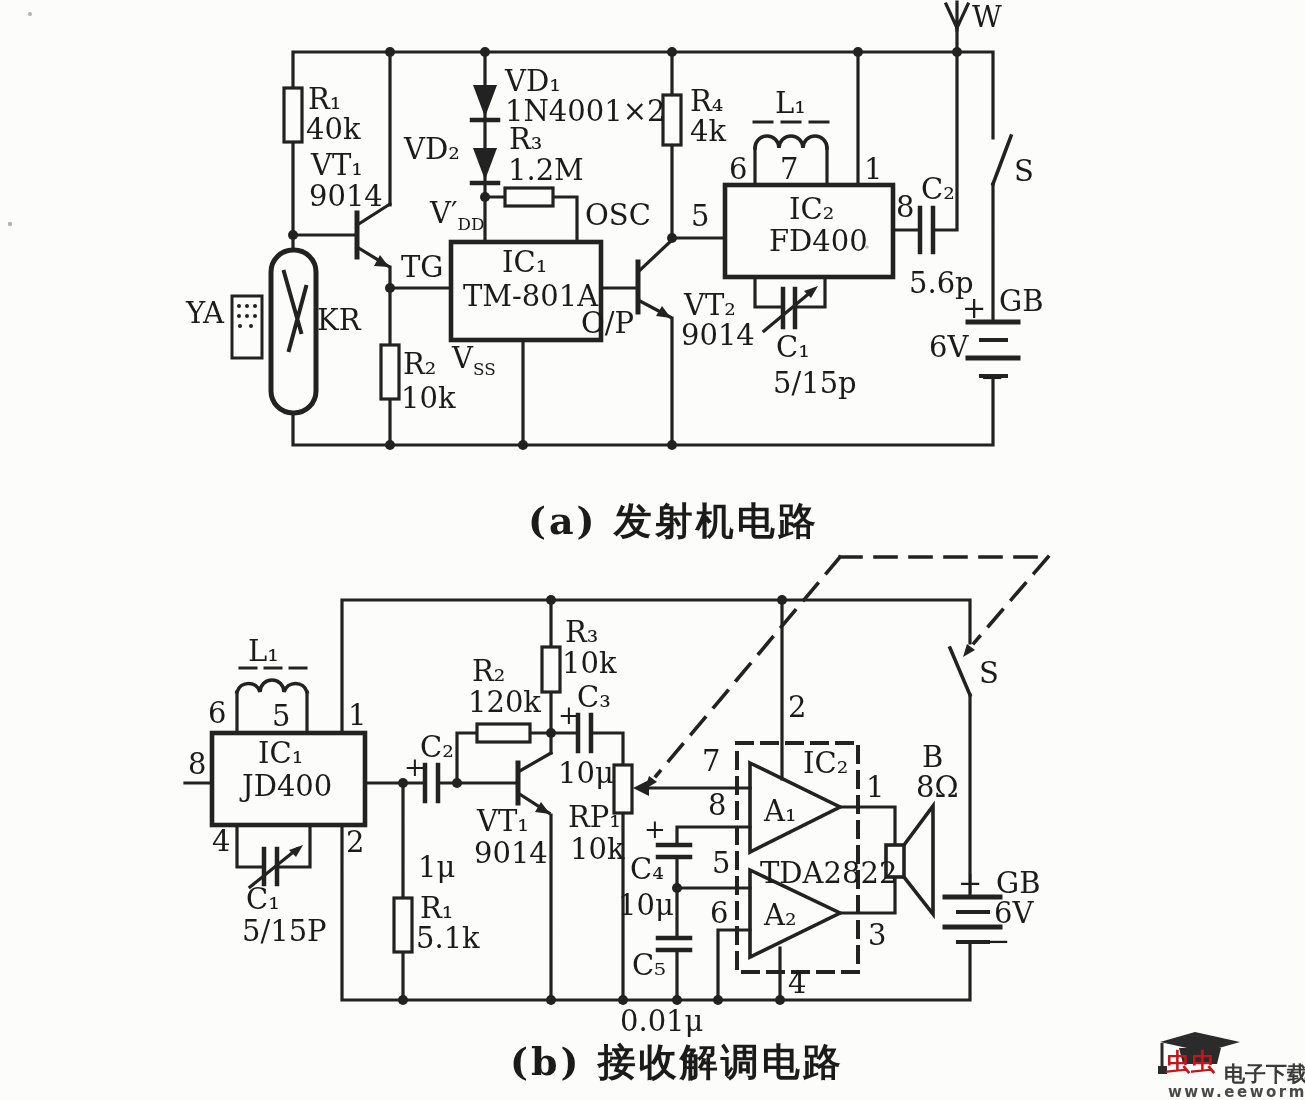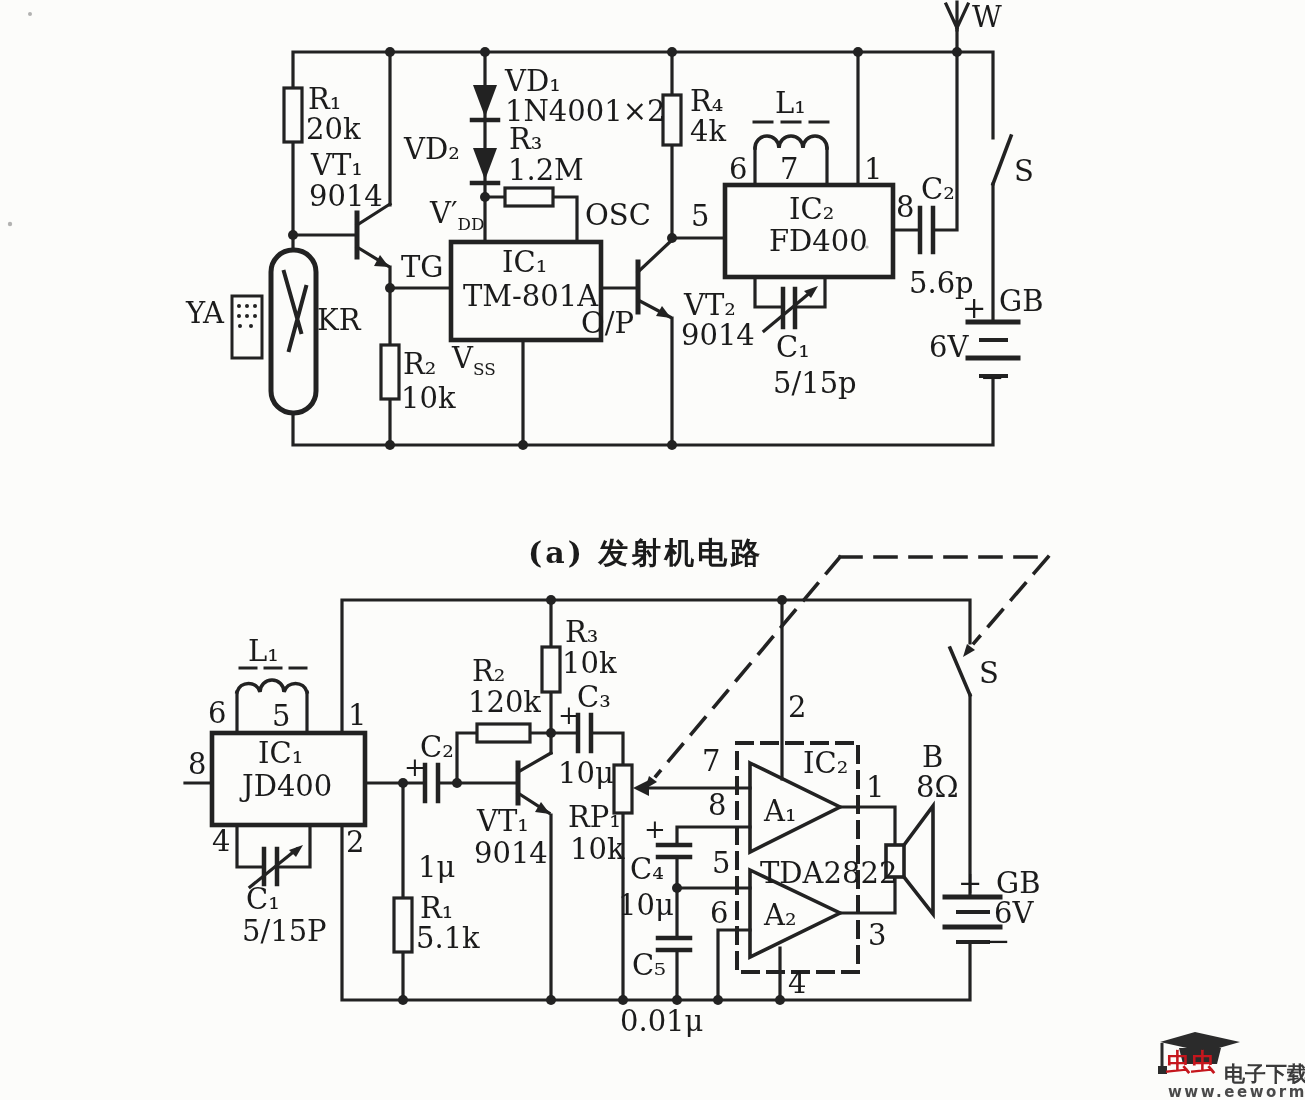--- a/index.html
+++ b/index.html
@@ -2,21 +2,21 @@
 <html><head>
 <meta charset="utf-8">
 <style>
   html,body{margin:0;padding:0;background:#e8e8e4;}
   #page{position:relative;width:1305px;height:1100px;background:#fcfcfa;overflow:hidden;
         font-family:"DejaVu Serif","Liberation Serif",serif;color:#1b1b1b;}
   svg{position:absolute;left:0;top:0;}
   .lb{position:absolute;font-size:29px;line-height:1.05;white-space:nowrap;color:#1b1b1b;}
   .lb sub{font-size:0.58em;}
   .sm{font-size:26px;}
-  .cap{font-size:30px;font-weight:700;letter-spacing:3px;margin-top:36px;}
+  .cap{font-size:38px;font-weight:700;letter-spacing:3px;}
   .wm{position:absolute;white-space:nowrap;font-family:"DejaVu Sans","Liberation Sans",sans-serif;}
   .wm-brand{font-size:24px;font-weight:800;color:#c5161d;letter-spacing:1px;}
   .wm-site{font-size:21px;font-weight:700;color:#3a3a3a;}
   .wm-url{font-size:15px;font-weight:700;color:#4a4a4a;letter-spacing:2.5px;}
 </style>
 </head>
 <body>
 
 <div id="page">
 
@@ -229,21 +229,21 @@
 
     <g fill="#777" stroke="none" opacity="0.55">
       <circle cx="10" cy="224" r="2.2"></circle>
           <circle cx="30" cy="14" r="2"></circle>
           <circle cx="867" cy="247" r="1.6"></circle>
     </g>
   </g>
 </svg>
 
 <div class="lb" style="left:308px;top:84px">R₁</div>
-<div class="lb" style="left:306px;top:114px">20k</div>
+<div class="lb" style="left:306px;top:114px">40k</div>
 <div class="lb" style="left:311px;top:150px">VT₁</div>
 <div class="lb" style="left:309px;top:181px">9014</div>
 <div class="lb" style="left:505px;top:66px">VD₁</div>
 <div class="lb" style="left:505px;top:96px">1N4001×2</div>
 <div class="lb" style="left:404px;top:134px">VD₂</div>
 <div class="lb" style="left:509px;top:124px">R₃</div>
 <div class="lb" style="left:508px;top:155px">1.2M</div>
 <div class="lb" style="left:430px;top:198px"><span>V′</span><sub>DD</sub></div>
 <div class="lb" style="left:585px;top:200px">OSC</div>
 <div class="lb" style="left:401px;top:252px">TG</div>
@@ -323,20 +323,21 @@
 <div class="lb" style="left:760px;top:858px">TDA2822</div>
 <div class="lb" style="left:764px;top:796px">A₁</div>
 <div class="lb" style="left:764px;top:900px">A₂</div>
 <div class="lb" style="left:922px;top:742px">B</div>
 <div class="lb" style="left:916px;top:772px">8Ω</div>
 <div class="lb" style="left:979px;top:658px">S</div>
 <div class="lb" style="left:958px;top:868px">+</div>
 <div class="lb" style="left:996px;top:868px">GB</div>
 <div class="lb" style="left:994px;top:898px">6V</div>
 <div class="lb" style="left:986px;top:926px">−</div>
+<div class="lb cap" style="left:510px;top:1042px">(b) 接收解调电路</div>
 
 <div>
   <svg class="wm" style="left:1146px;top:1026px" width="110" height="50">
     <polygon points="14,16 49,6 94,16 59,26" fill="#2b2b2b"></polygon>
     <polygon points="33,22 75,22 71,38 37,38" fill="#2b2b2b"></polygon>
     <path d="M16 17 V40" stroke="#2b2b2b" stroke-width="3" fill="none"></path>
     <rect x="12" y="40" width="9" height="8" fill="#2b2b2b"></rect>
   </svg>
   <div class="wm wm-brand" style="left:1166px;top:1046px">虫虫</div>
   <div class="wm wm-site" style="left:1224px;top:1060px">电子下载站</div>

